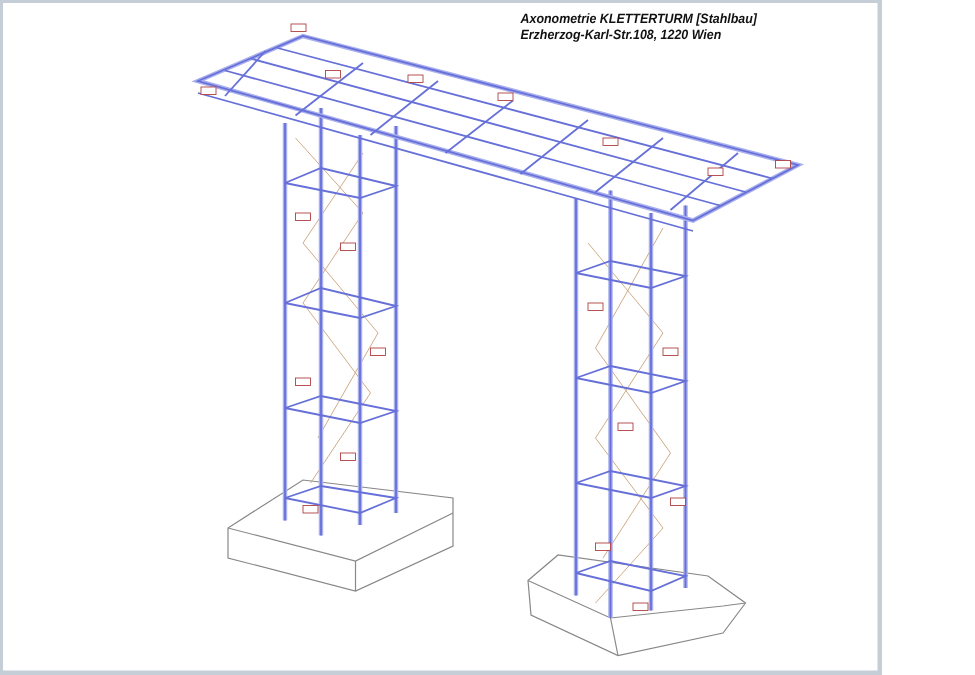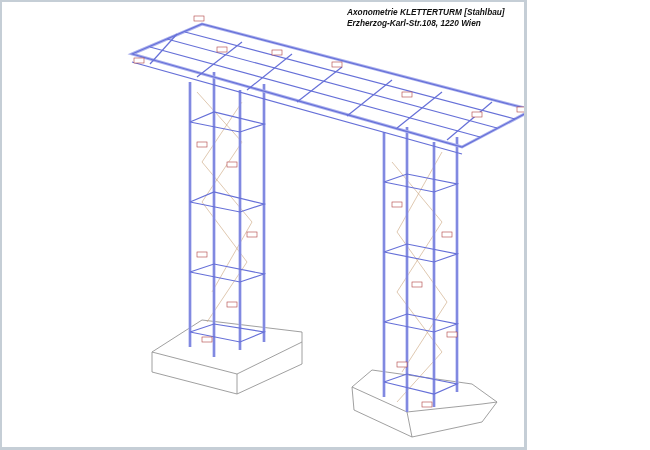--- a/index.html
+++ b/index.html
@@ -1,16 +1,16 @@
 <!DOCTYPE html>
 <html><head>
 <meta charset="utf-8">
 <style>
   html,body{margin:0;padding:0;background:#fff;}
-  #frame{position:relative;width:527px;height:450px;box-sizing:border-box;border:2px solid #c5ced6;border-right-width:3px;border-bottom-width:3px;background:#fff;overflow:hidden;}
+  #frame{position:relative;width:588px;height:450px;box-sizing:border-box;border:2px solid #c5ced6;border-right-width:3px;border-bottom-width:3px;background:#fff;overflow:hidden;}
   #title{position:absolute;left:345px;top:5px;font-family:"Liberation Sans",sans-serif;font-style:italic;font-weight:bold;font-size:9px;line-height:11px;color:#111;transform:scaleX(0.92);transform-origin:left top;}
   #title div{white-space:nowrap;}
   svg{position:absolute;left:0;top:0;}
   .beam{stroke:#6670d8;stroke-width:1.2;fill:none;}
   .beam2{stroke:#aab0ee;stroke-width:3;fill:none;}
   .found{stroke:#888;stroke-width:0.8;fill:#fff;}
   .tag{fill:#fff;stroke:#b04040;stroke-width:0.6;}
   .holds{stroke:#c9a37a;stroke-width:0.6;fill:none;}
 </style>
 </head>

